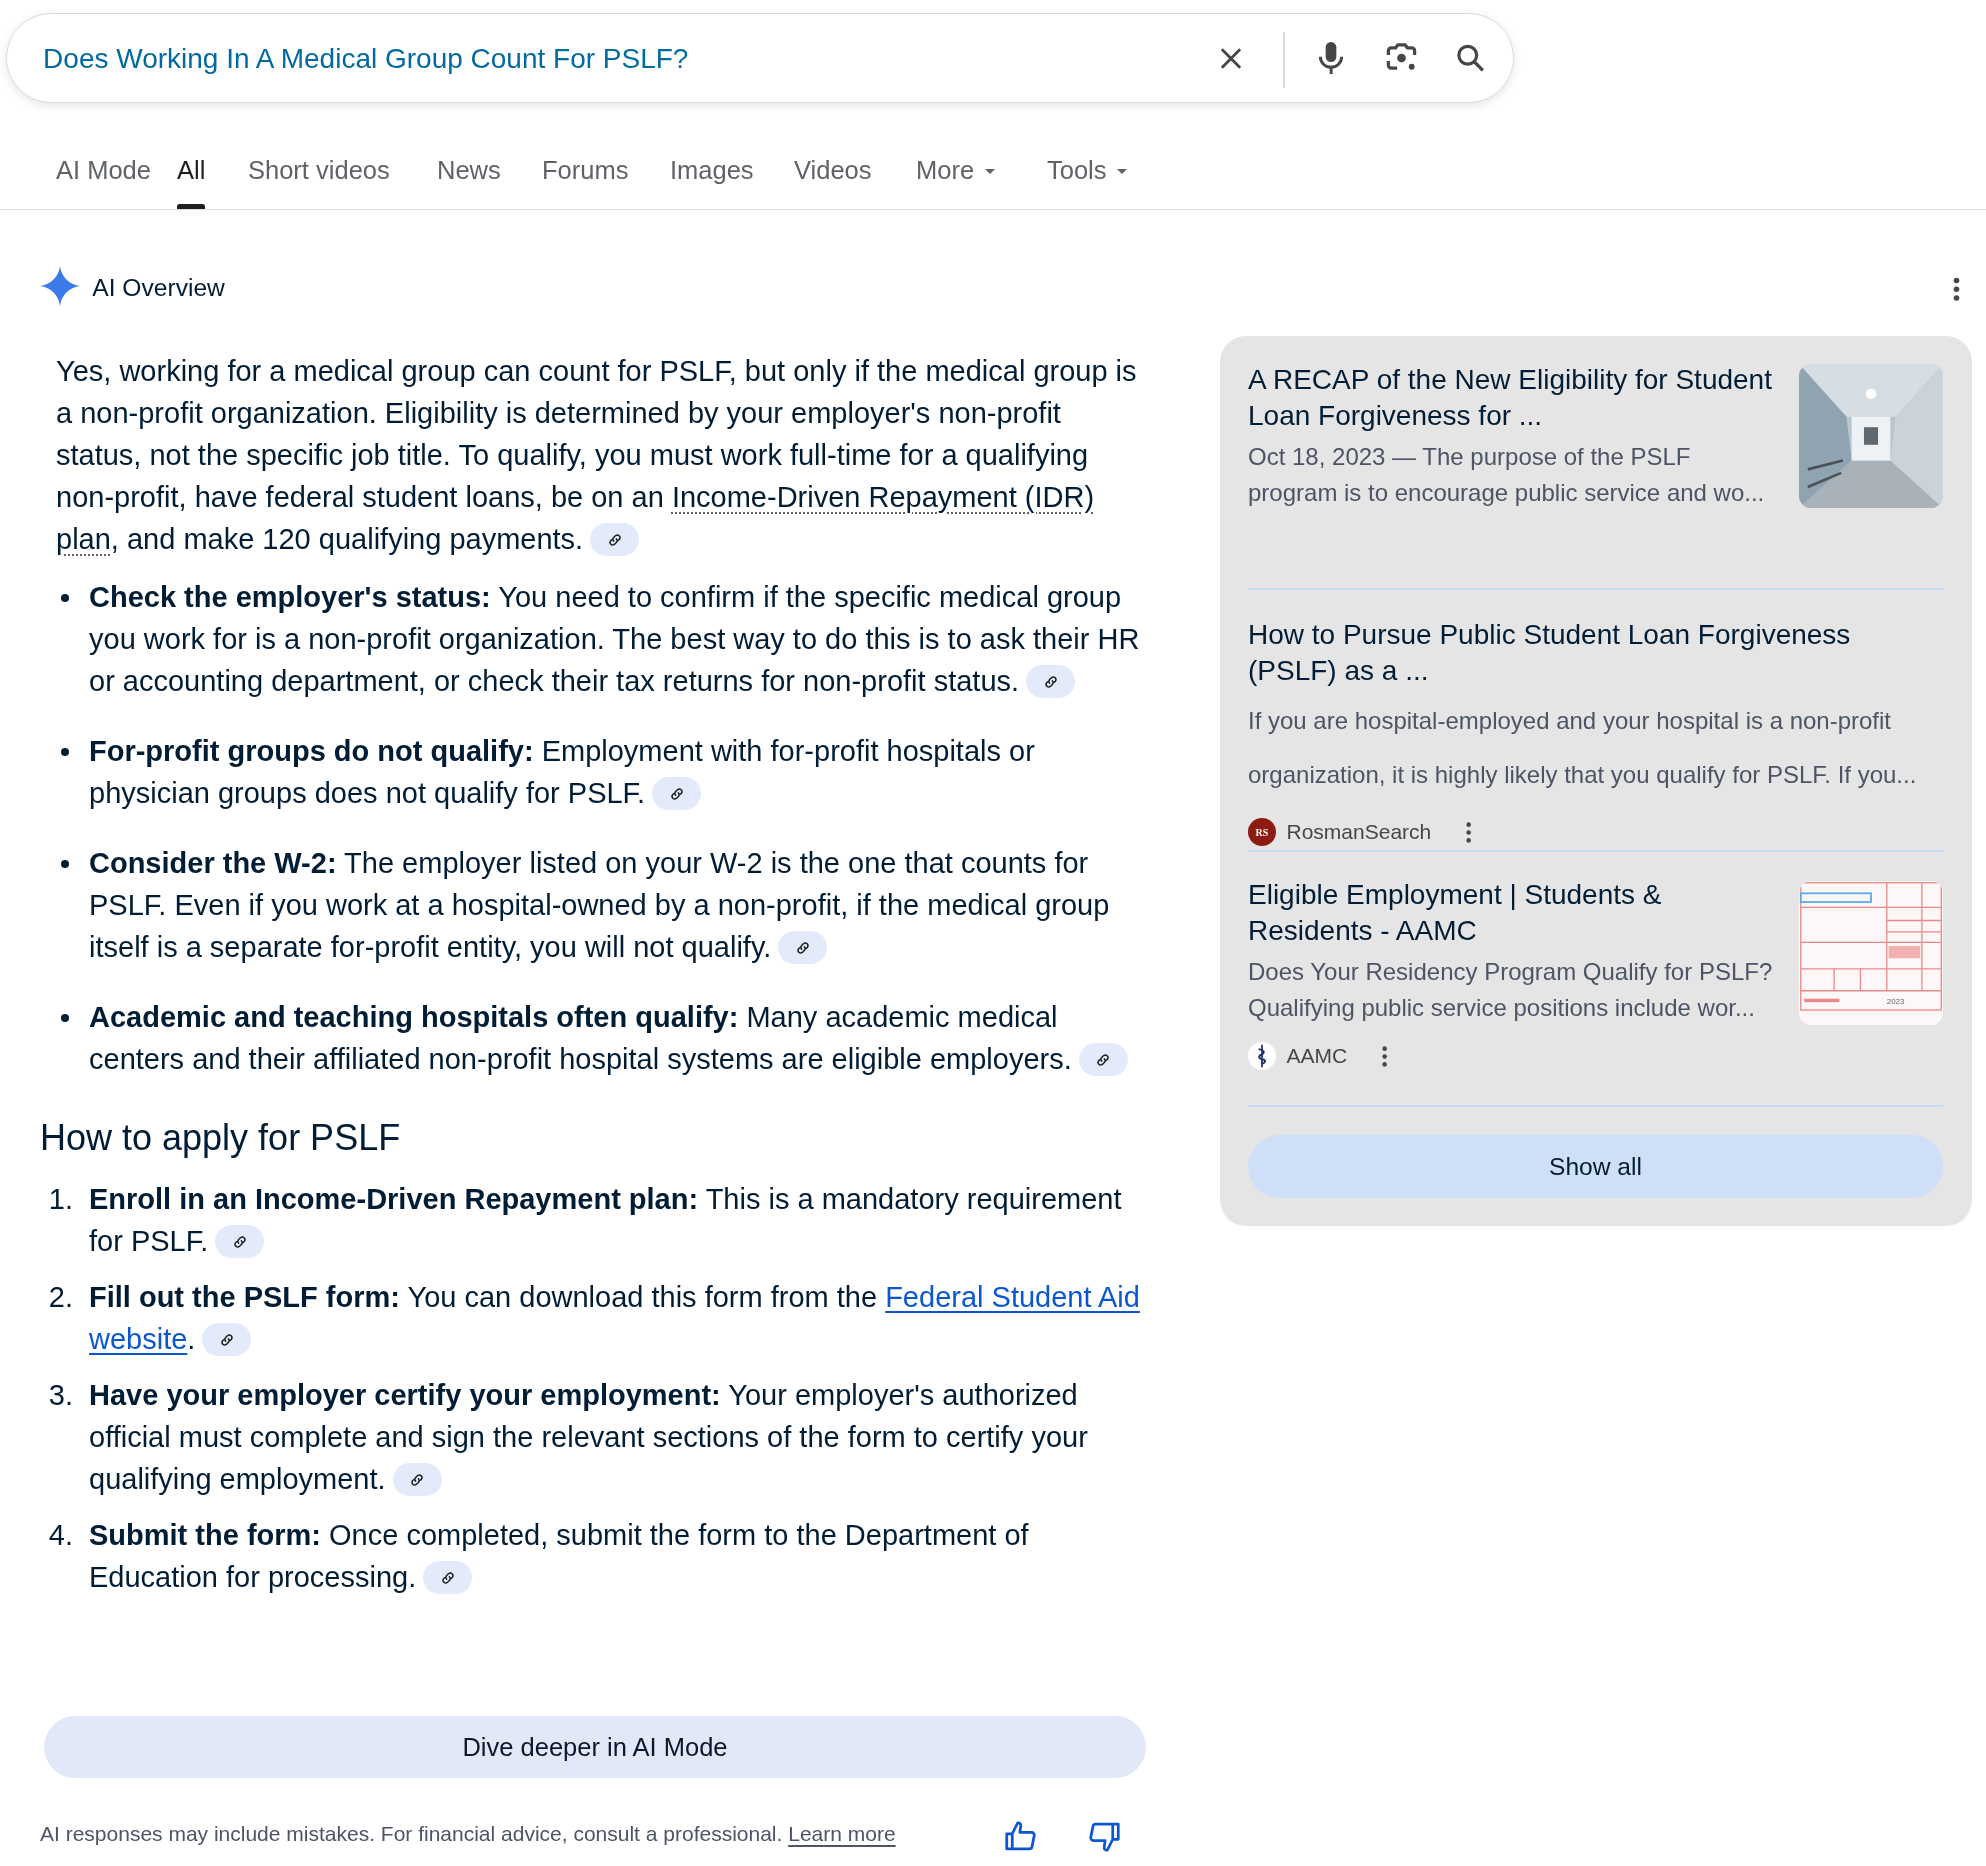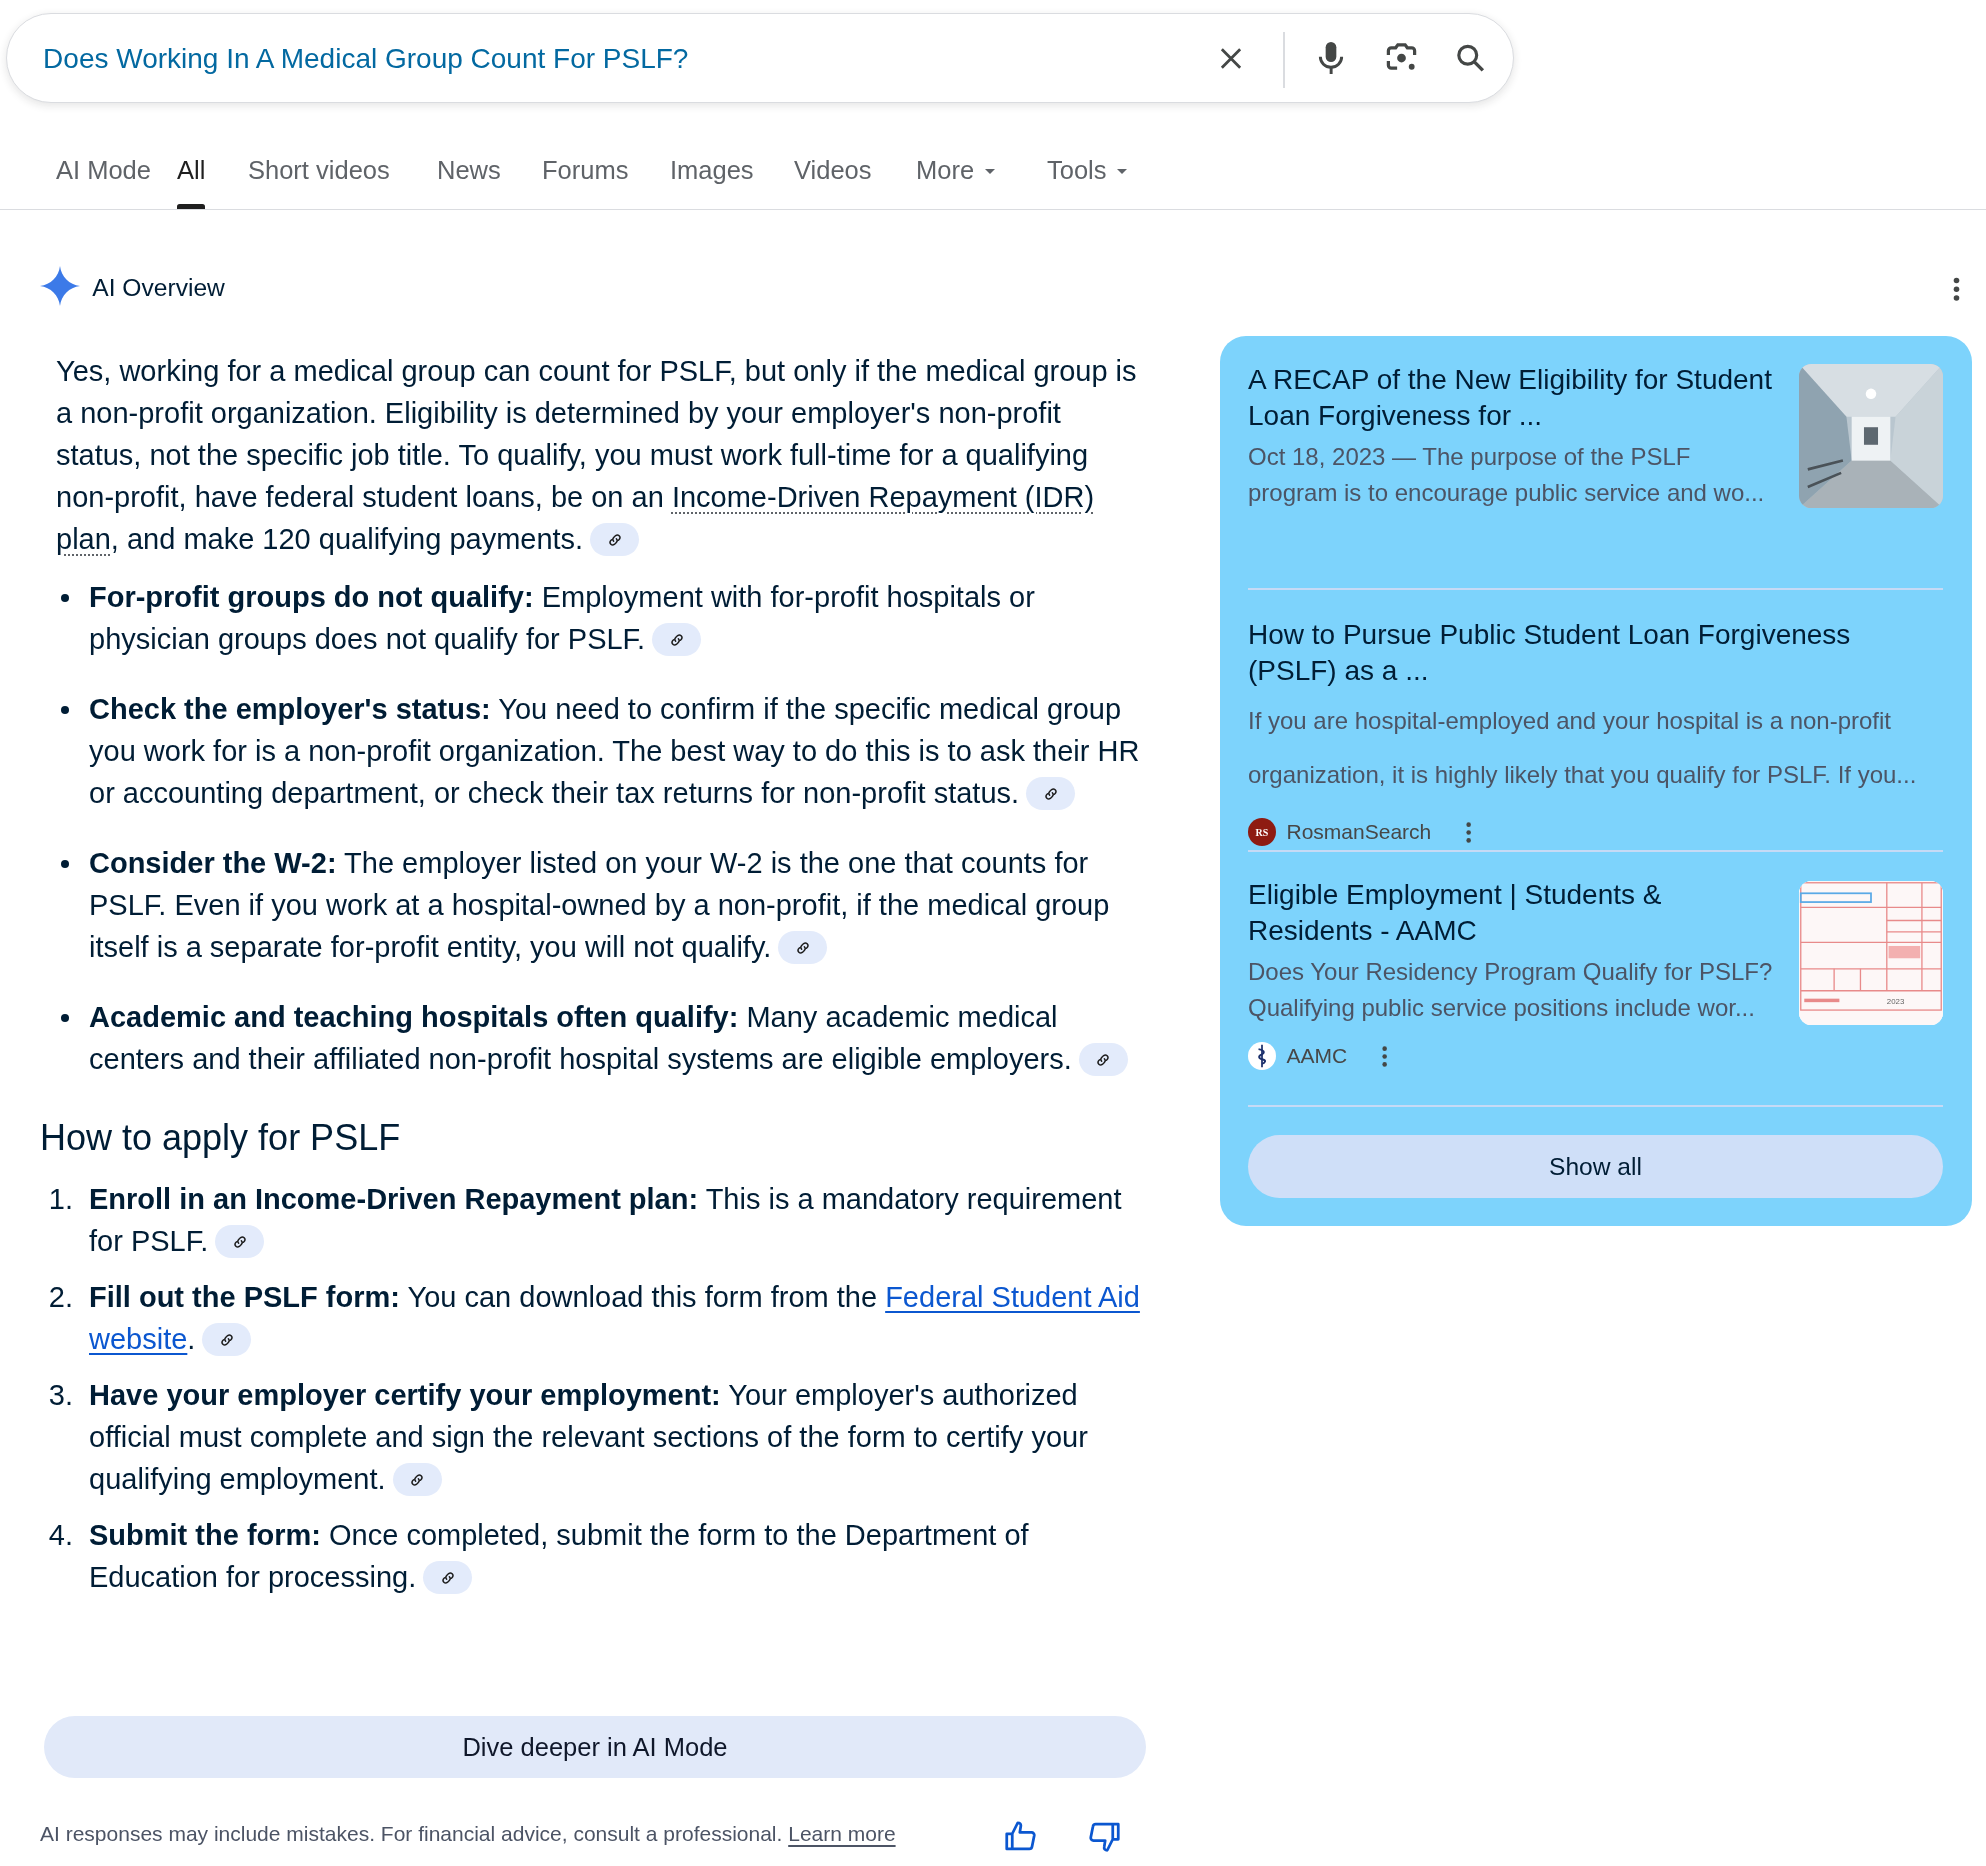--- a/index.html
+++ b/index.html
@@ -43,21 +43,21 @@
 
   
   .dive { position: absolute; left: 44px; top: 1716px; width: 1102px; height: 62px; border-radius: 32px; background: #e1e9f9; display: flex; align-items: center; justify-content: center; font-size: 25.5px; color: #0f172a; font-weight: 500; cursor: pointer; }
 
   
   .footer { position: absolute; left: 40px; top: 1822px; font-size: 21px; color: #4c5465; }
   .footer .learn { color: #4c5465; text-decoration: underline; text-underline-offset: 3.5px; cursor: pointer; }
   .thumb { position: absolute; top: 1817px; width: 39px; height: 39px; display: flex; align-items: center; justify-content: center; cursor: pointer; }
 
   
-  .sources { position: absolute; left: 1220px; top: 336px; width: 752px; height: 890px; background: #7dd3fc; border-radius: 26px; }
+  .sources { position: absolute; left: 1220px; top: 336px; width: 752px; height: 890px; background: #e5e5e5; border-radius: 26px; }
   .src { position: absolute; left: 28px; width: 695px; }
   .src .st { font-size: 28px; line-height: 36px; color: #001d35; cursor: pointer; }
   .src .sn { font-size: 24px; line-height: 36px; color: #4c5465; margin-top: 5.3px; }
   .src .sn.wide { line-height: 54px; }
   .src .meta { display: flex; align-items: center; gap: 10.5px; margin-top: 16px; font-size: 21px; color: #474747; }
   .favicon { width: 28px; height: 28px; border-radius: 50%; display: flex; align-items: center; justify-content: center; }
   .src-more { width: 21px; height: 28px; display: flex; align-items: center; justify-content: center; margin-left: 16px; cursor: pointer; }
   .thumbimg { position: absolute; right: 0; width: 144px; height: 144px; border-radius: 12.3px; overflow: hidden; }
   .divider { position: absolute; left: 28px; width: 695px; height: 1.8px; background: #c6daf5; }
   .showall { position: absolute; left: 28px; top: 799px; width: 695px; height: 63px; border-radius: 32px; background: #cfdff8; display: flex; align-items: center; justify-content: center; font-size: 24.6px; color: #001d35; cursor: pointer; }
@@ -147,26 +147,26 @@
 </div>
 
 <div class="main">
   <p><span>Yes, working for a medical group can count for PSLF, but only if the medical group is a non-profit organization. Eligibility is determined by your employer's non-profit status, not the specific job title. To qualify, you must work full-time for a qualifying non-profit, have federal student loans, be on an </span><span class="dotted">Income-Driven Repayment (IDR) plan</span><span>, and make 120 qualifying payments.</span><span class="chip">
         <svg width="16" height="16" viewBox="0 0 24 24">
           <path d="M10 14 a4 4 0 0 1 0-5.6 l3-3 a4 4 0 0 1 5.6 5.6 l-1.5 1.5 M14 10 a4 4 0 0 1 0 5.6 l-3 3 a4 4 0 0 1 -5.6-5.6 l1.5-1.5" stroke="#1f1f1f" stroke-width="2.2" fill="none" stroke-linecap="round"></path>
         </svg>
       </span></p>
 
   <ul>
+    <li><b>Check the employer's status:</b><span> You need to confirm if the specific medical group you work for is a non-profit organization. The best way to do this is to ask their HR or accounting department, or check their tax returns for non-profit status.</span><span class="chip">
+          <svg width="16" height="16" viewBox="0 0 24 24">
+            <path d="M10 14 a4 4 0 0 1 0-5.6 l3-3 a4 4 0 0 1 5.6 5.6 l-1.5 1.5 M14 10 a4 4 0 0 1 0 5.6 l-3 3 a4 4 0 0 1 -5.6-5.6 l1.5-1.5" stroke="#1f1f1f" stroke-width="2.2" fill="none" stroke-linecap="round"></path>
+          </svg>
+        </span></li>
     <li><b>For-profit groups do not qualify:</b><span> Employment with for-profit hospitals or physician groups does not qualify for PSLF.</span><span class="chip">
-          <svg width="16" height="16" viewBox="0 0 24 24">
-            <path d="M10 14 a4 4 0 0 1 0-5.6 l3-3 a4 4 0 0 1 5.6 5.6 l-1.5 1.5 M14 10 a4 4 0 0 1 0 5.6 l-3 3 a4 4 0 0 1 -5.6-5.6 l1.5-1.5" stroke="#1f1f1f" stroke-width="2.2" fill="none" stroke-linecap="round"></path>
-          </svg>
-        </span></li>
-    <li><b>Check the employer's status:</b><span> You need to confirm if the specific medical group you work for is a non-profit organization. The best way to do this is to ask their HR or accounting department, or check their tax returns for non-profit status.</span><span class="chip">
           <svg width="16" height="16" viewBox="0 0 24 24">
             <path d="M10 14 a4 4 0 0 1 0-5.6 l3-3 a4 4 0 0 1 5.6 5.6 l-1.5 1.5 M14 10 a4 4 0 0 1 0 5.6 l-3 3 a4 4 0 0 1 -5.6-5.6 l1.5-1.5" stroke="#1f1f1f" stroke-width="2.2" fill="none" stroke-linecap="round"></path>
           </svg>
         </span></li>
     <li><b>Consider the W-2:</b><span> The employer listed on your W-2 is the one that counts for PSLF. Even if you work at a hospital-owned by a non-profit, if the medical group itself is a separate for-profit entity, you will not qualify.</span><span class="chip">
           <svg width="16" height="16" viewBox="0 0 24 24">
             <path d="M10 14 a4 4 0 0 1 0-5.6 l3-3 a4 4 0 0 1 5.6 5.6 l-1.5 1.5 M14 10 a4 4 0 0 1 0 5.6 l-3 3 a4 4 0 0 1 -5.6-5.6 l1.5-1.5" stroke="#1f1f1f" stroke-width="2.2" fill="none" stroke-linecap="round"></path>
           </svg>
         </span></li>
     <li style="margin-bottom:0;"><b>Academic and teaching hospitals often qualify:</b><span> Many academic medical centers and their affiliated non-profit hospital systems are eligible employers.</span><span class="chip">

